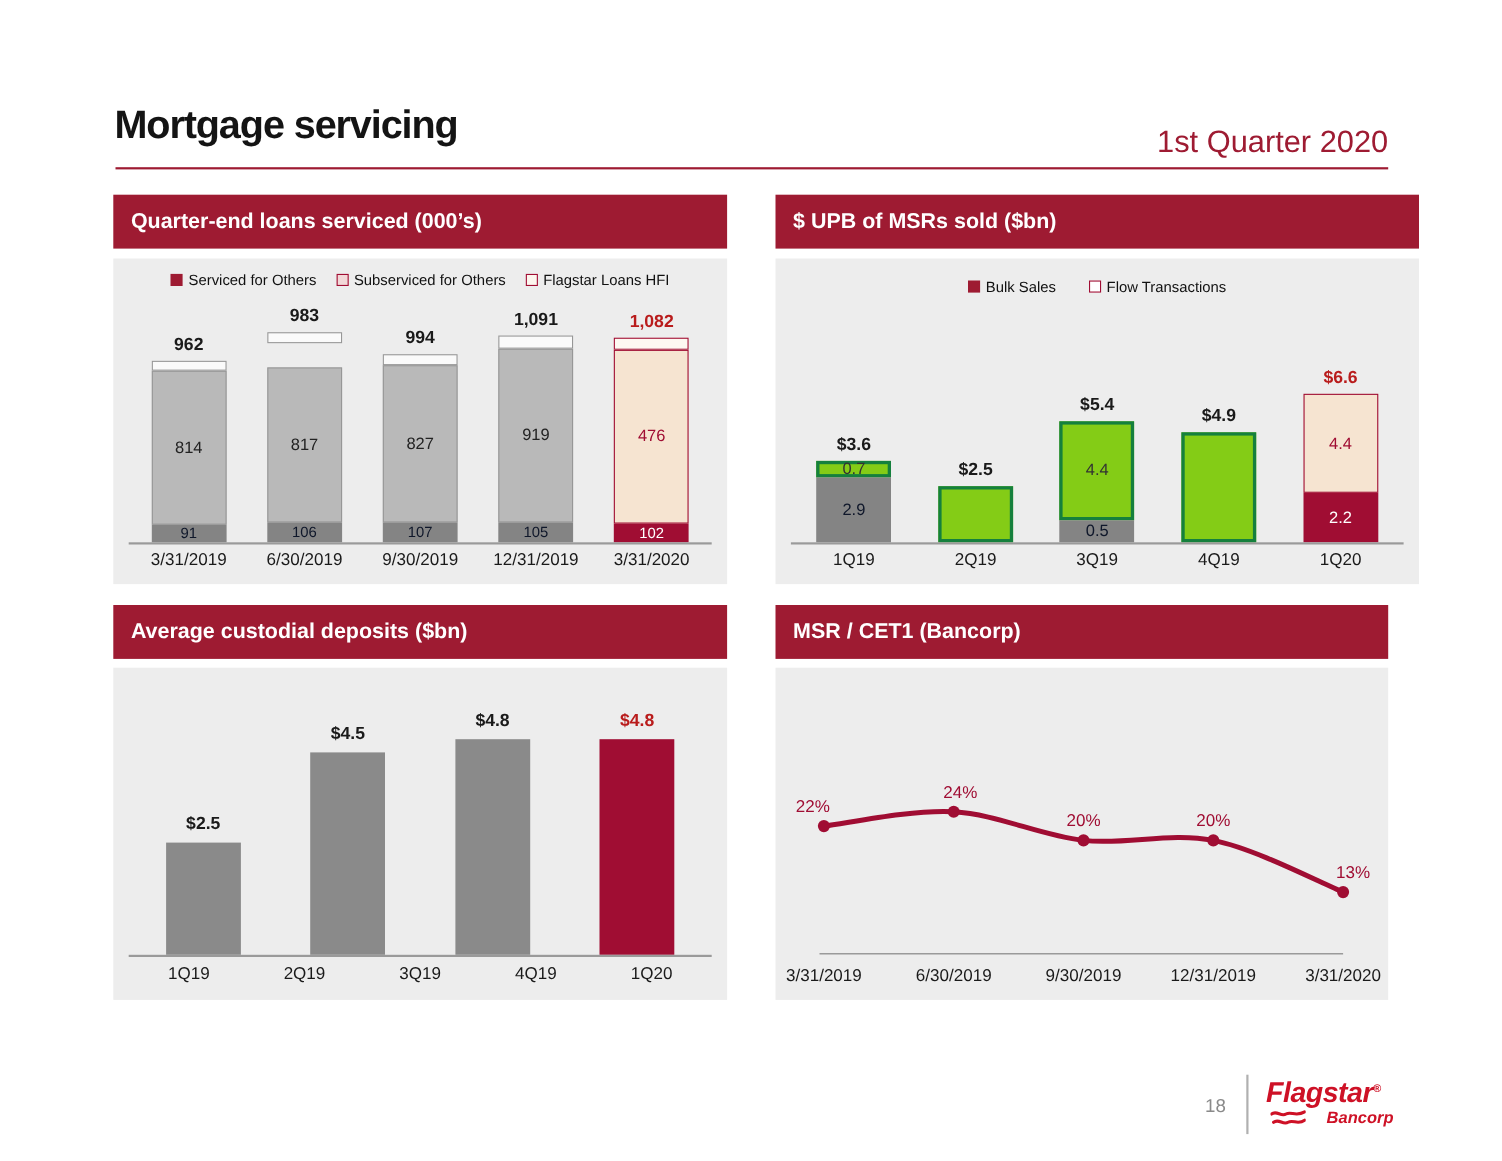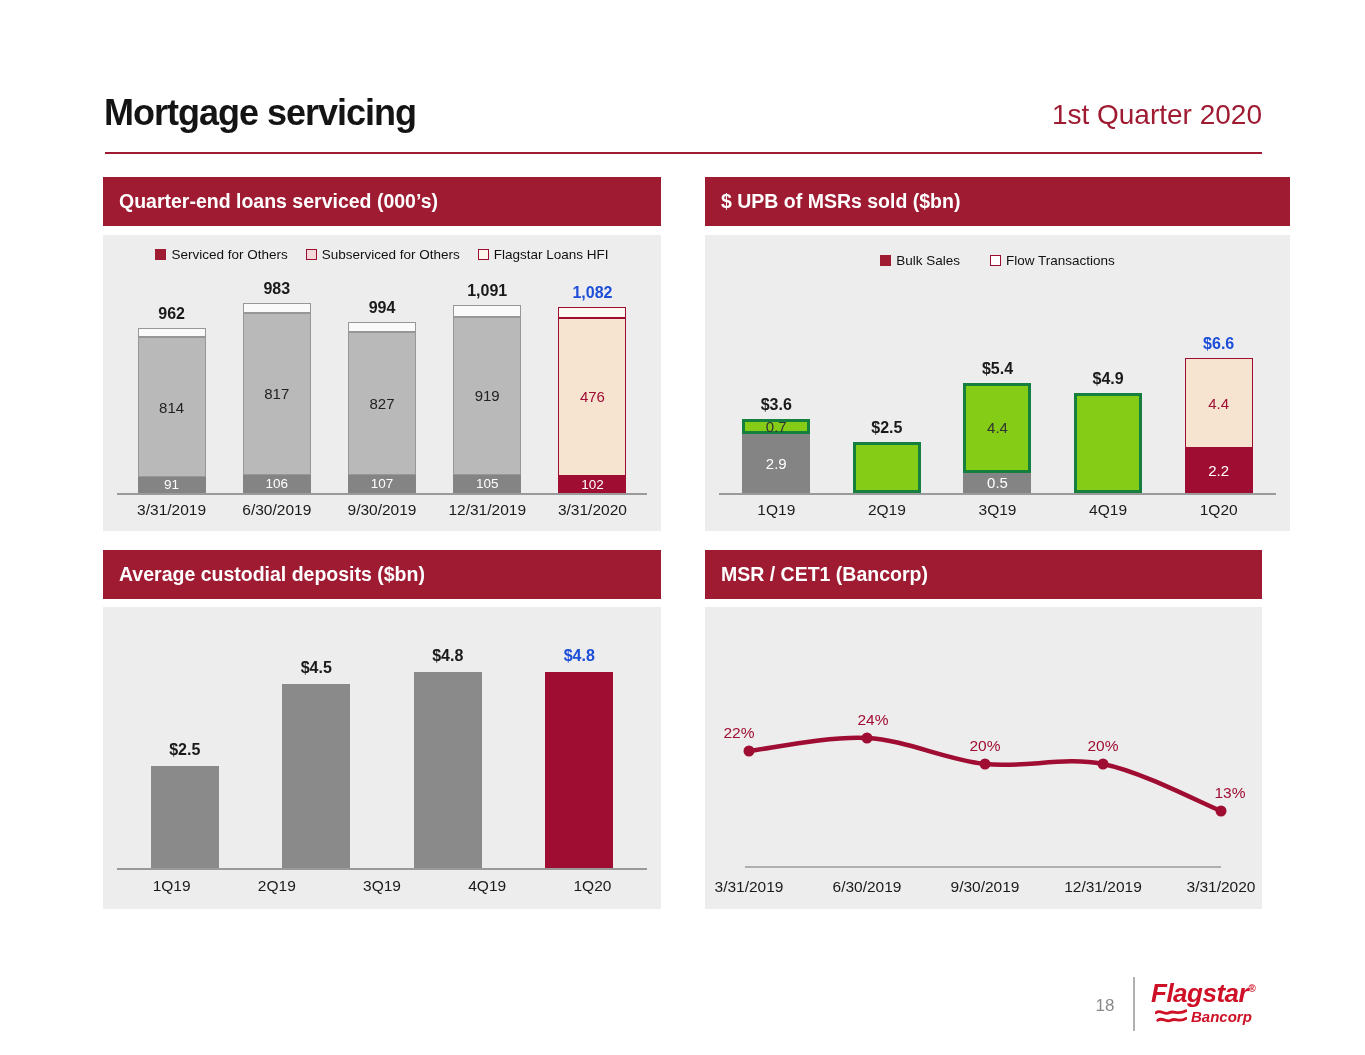--- a/index.html
+++ b/index.html
@@ -2,21 +2,21 @@
 <html><head>
 <meta charset="utf-8">
 <style>
   html,body{margin:0;padding:0;background:#fff;}
   .page{position:relative;width:1365px;height:1055px;background:#ffffff;
         font-family:"Liberation Sans",sans-serif;overflow:hidden;}
 
   
   #slide-title{position:absolute;left:104px;top:92px;font-size:36px;font-weight:bold;
                color:#141414;letter-spacing:-1px;}
-  #slide-subtitle{position:absolute;right:103px;top:99px;font-size:28px;color:#9e1b32;}
+  #slide-subtitle{position:absolute;right:103px;top:113px;font-size:28px;color:#9e1b32;}
   #title-rule{position:absolute;left:105px;top:152px;width:1157px;height:2px;background:#9e1b32;}
 
   
   .card{position:absolute;}
   #card1{left:103px;top:177px;width:558px;}
   #card2{left:705px;top:177px;width:585px;}
   #card3{left:103px;top:550px;width:558px;}
   #card4{left:705px;top:550px;width:557px;}
   .card-header{height:49px;background:#9e1b32;color:#ffffff;font-weight:bold;font-size:19.5px;
                display:flex;align-items:center;padding-left:16px;box-sizing:border-box;}
@@ -38,47 +38,47 @@
   .bars{position:absolute;left:16px;right:16px;top:0;height:258px;display:flex;}
   #card3 .bars{height:261px;}
   .slot{flex:1;display:flex;flex-direction:column;align-items:center;justify-content:flex-end;}
   .axis{position:absolute;left:14px;right:14px;height:1.5px;background:#9a9a9a;top:258px;}
   #card3 .axis{top:261px;}
   .cats{position:absolute;left:16px;right:16px;top:266px;display:flex;}
   #card3 .cats{top:270px;}
   .cat{flex:1;text-align:center;font-size:15.5px;color:#1a1a1a;}
 
   .total{font-weight:bold;font-size:16px;color:#1a1a1a;margin-bottom:5px;}
-  .total.current{color:#1d4ed8;}
+  .total.current{color:#b91c1c;}
   #card3 .total{margin-bottom:7px;}
 
   .stack{width:68px;display:flex;flex-direction:column;}
   .seg{box-sizing:border-box;display:flex;align-items:center;justify-content:center;
        overflow:visible;line-height:1;}
-  .seg-dark{background:#848484;color:#ffffff;font-size:15px;}
+  .seg-dark{background:#848484;color:#0f172a;font-size:15px;}
   #card1 .seg-dark{font-size:13.5px;}
   .seg-mid{background:#b9b9b9;border:1px solid #979797;color:#222;font-size:15px;}
   .seg-light{background:#84cc16;border:3px solid #15803d;color:#333;font-size:15px;}
   .seg-hfi{background:#fafafa;border:1px solid #979797;}
   .seg-crimson{background:#a00d33;color:#ffffff;font-size:15px;}
   #card1 .seg-crimson{font-size:13.5px;}
   .seg-cream{background:#f6e4d1;border:1.5px solid #a00d33;color:#a00d33;font-size:15px;}
   .seg-hfi-current{background:#fdf8f1;border:1.5px solid #a00d33;}
 
   .bar3{width:68px;background:#8a8a8a;}
   .bar3.current{background:#a00d33;}
 
   
   #page-num{position:absolute;left:1088px;top:996px;width:34px;text-align:center;
             font-size:17px;color:#8a8a8a;}
   #footer-divider{position:absolute;left:1133px;top:977px;height:54px;width:2px;background:#b0b0b0;}
   #logo{position:absolute;left:1151px;top:978px;color:#ce1126;}
   .logo-main{font-style:italic;font-weight:bold;font-size:26px;letter-spacing:-0.5px;}
   .logo-reg{font-size:10px;vertical-align:super;}
-  .logo-sub{display:flex;align-items:center;gap:4px;margin-top:-1px;margin-left:4px;}
+  .logo-sub{display:flex;align-items:center;gap:19px;margin-top:-1px;margin-left:4px;}
   .logo-secondary{font-style:italic;font-weight:bold;font-size:15px;}
 </style>
 </head>
 <body>
 
 <div class="page">
 
   <div id="slide-title">Mortgage servicing</div>
   <div id="slide-subtitle">1st Quarter 2020</div>
   <div id="title-rule"></div>
@@ -106,21 +106,21 @@
             <div class="stack">
               <div class="seg seg-hfi" style="height: 9.8px;"></div>
               <div class="seg seg-mid" style="height: 140px;">814</div>
               <div class="seg seg-dark" style="height: 15.7px;">91</div>
             </div>
           </div>
           <div class="slot">
             <div class="total">983</div>
             <div class="stack">
               <div class="seg seg-hfi" style="height: 10.3px;"></div>
-              <div class="seg seg-mid" style="height: 162px;">817</div>
+              <div class="seg seg-mid" style="height: 141px; margin-top: 22px;">817</div>
               <div class="seg seg-dark" style="height: 18.2px;">106</div>
             </div>
           </div>
           <div class="slot">
             <div class="total">994</div>
             <div class="stack">
               <div class="seg seg-hfi" style="height: 10.3px;"></div>
               <div class="seg seg-mid" style="height: 142.2px;">827</div>
               <div class="seg seg-dark" style="height: 18.4px;">107</div>
             </div>

